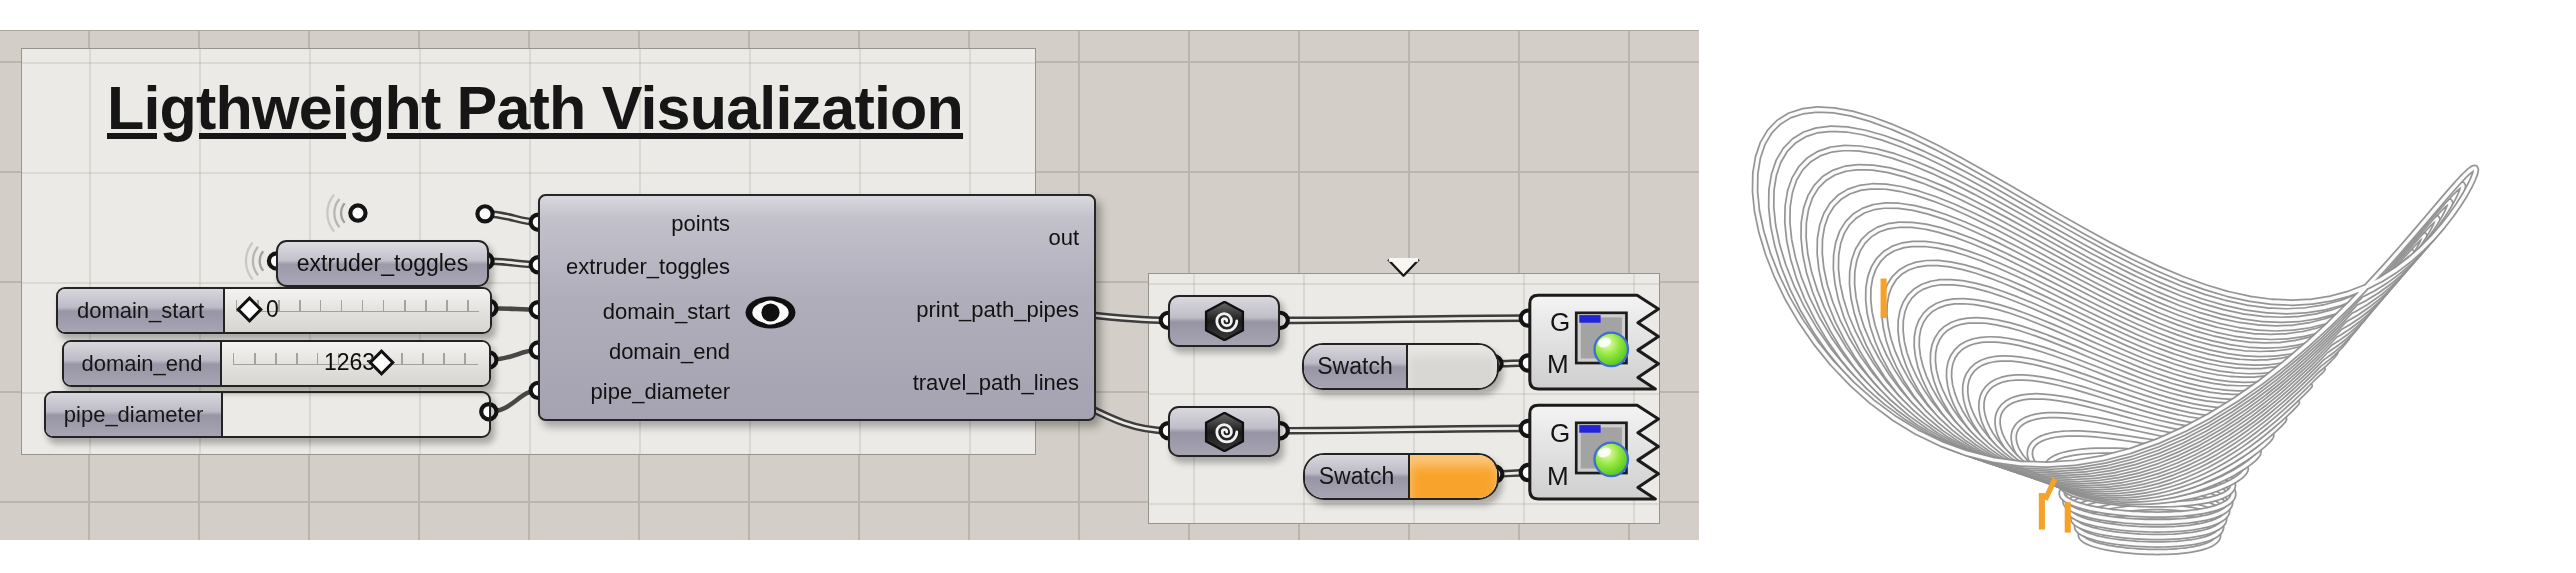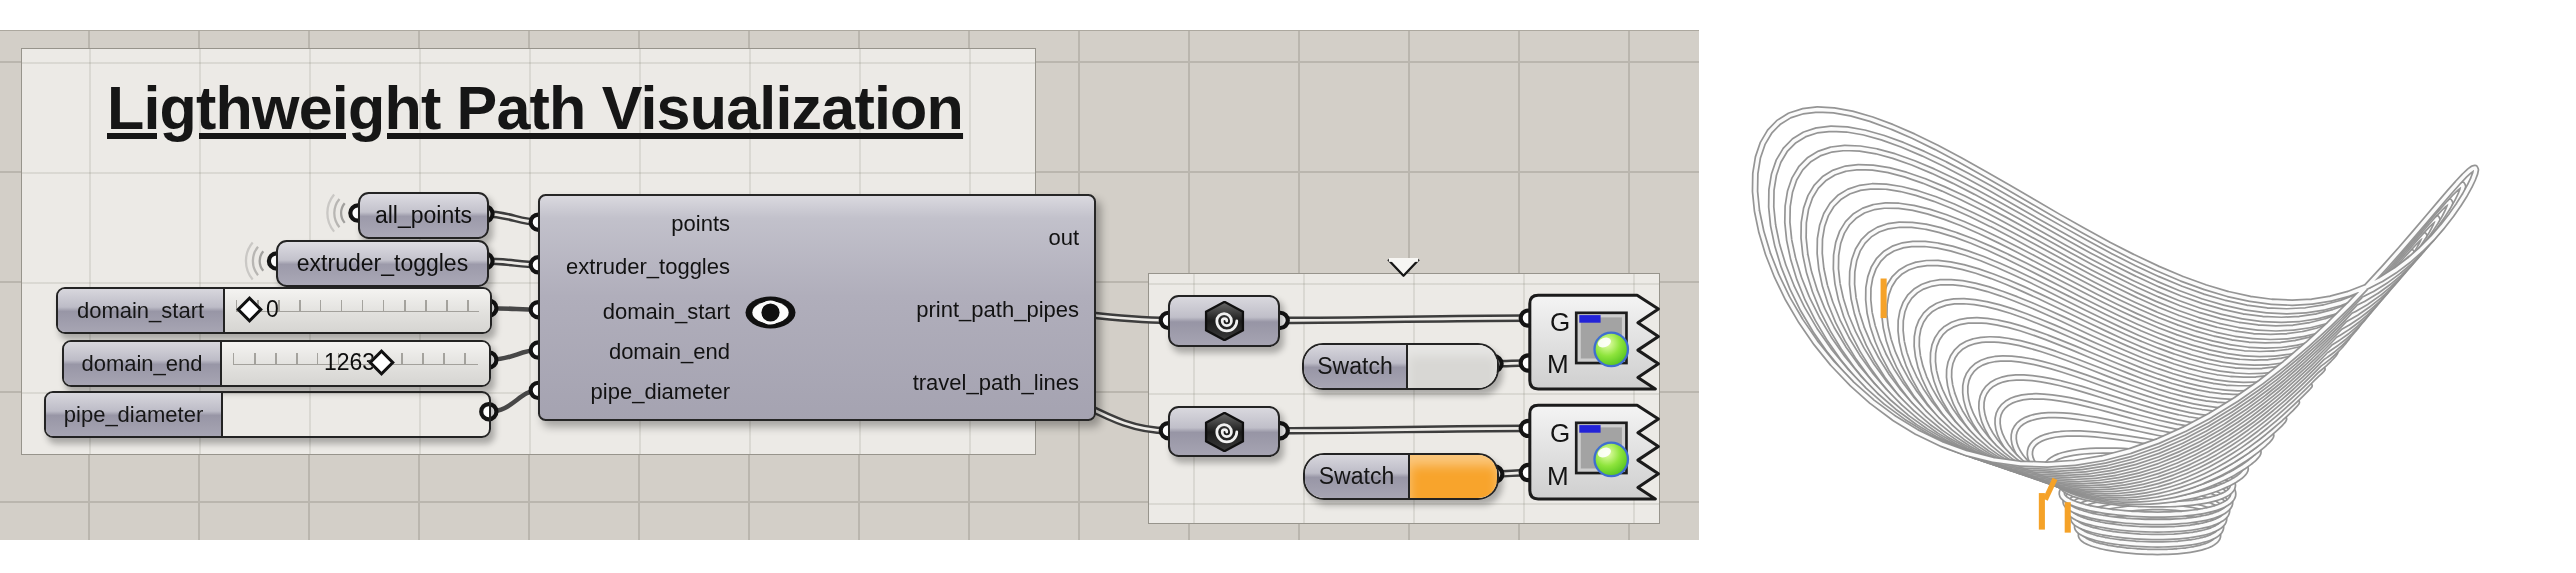--- a/index.html
+++ b/index.html
@@ -152,23 +152,20 @@
         <circle class="nub" cx="1682" cy="566" r="10"></circle>
       <circle class="nub" cx="1963" cy="478" r="10"></circle>
         <circle class="nub" cx="1964" cy="623" r="10"></circle>
       <circle class="nub" cx="2008" cy="418" r="10"></circle>
         <circle class="nub" cx="2008" cy="477" r="10"></circle>
       <circle class="nub" cx="2008" cy="563" r="10"></circle>
         <circle class="nub" cx="2008" cy="621" r="10"></circle>
     </g>
   </svg>
 
-  <div class="cap" style="left:358px;top:192px;width:127px;height:43px;">
-    <span>all_points</span>
-  </div>
   <div class="cap" style="left:276px;top:240px;width:209px;height:43px;">
     <span>extruder_toggles</span>
   </div>
 
   <div class="slider" style="left:56px;top:287px;width:432px;height:43px;">
     <div class="name" style="width:167px;">domain_start</div>
     <div class="track">
       <div class="ticks"></div>
       <div class="grip-diamond" style="left:15px;"></div>
       <div class="slider-val" style="left:41px;">0</div>

